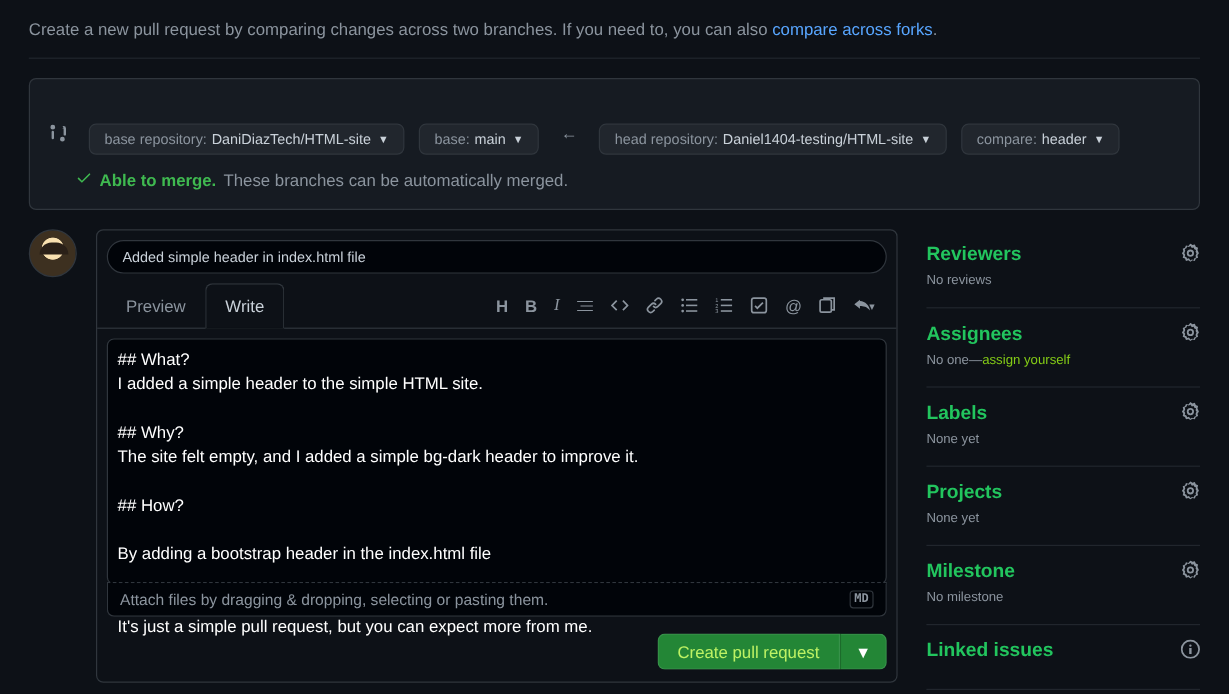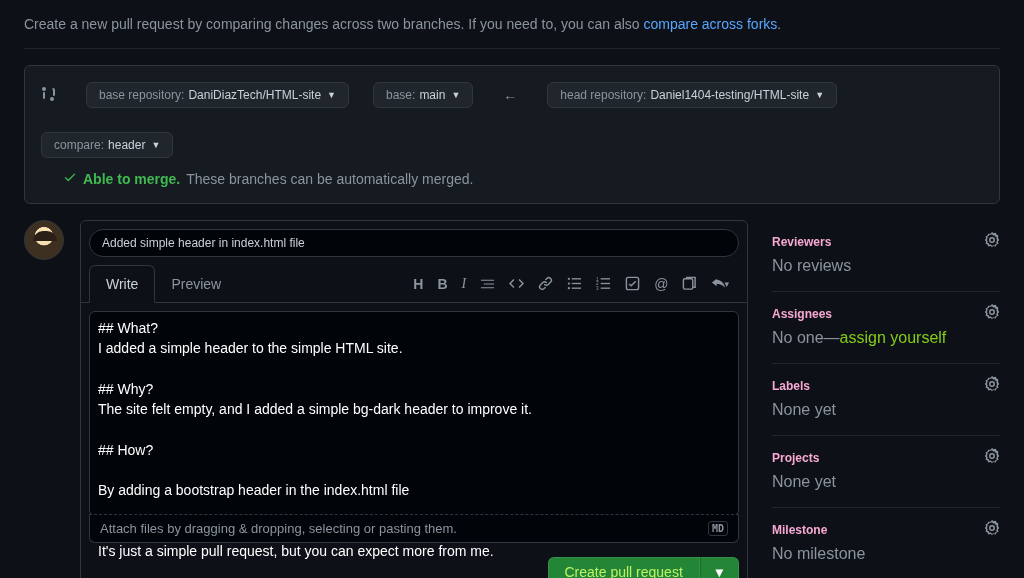--- a/index.html
+++ b/index.html
@@ -18,21 +18,21 @@
   .subtitle a { color: #58a6ff; text-decoration: none; }
   .divider-line { border-bottom: 1px solid #21262d; margin-bottom: 16px; }
 
   .compare-box {
     border: 1px solid #30363d;
     border-radius: 6px;
     background: #161b22;
     padding: 16px;
     margin-bottom: 16px;
   }
-  .compare-row { display: flex; align-items: center; gap: 24px; flex-wrap: wrap; }
+  .compare-row { display: flex; gap: 12px; flex-wrap: wrap; margin-top: 21px; }
   .git-compare-icon { color: #8b949e; margin-right: 5px; }
   .branch-btn {
     display: inline-flex;
     align-items: center;
     gap: 4px;
     background: #21262d;
     border: 1px solid #30363d;
     border-radius: 6px;
     padding: 5px 12px;
     font-size: 12px;
@@ -144,24 +144,24 @@
     background: #238636; color:#fff;
     border: 1px solid rgba(240,246,252,0.1);
     border-left: 1px solid rgba(0,0,0,0.2);
     border-radius: 0 6px 6px 0;
     padding: 6px 12px; cursor:pointer;
   }
 
   .sidebar { width: 228px; flex-shrink: 0; }
   .side-section { border-bottom: 1px solid #21262d; padding: 12px 0 16px; }
   .side-head { display:flex; justify-content:space-between; align-items:center; margin-bottom:6px;}
-  .side-title { font-size:12px; font-weight:600; color:#f9a8d4;text-align:right;}
+  .side-title { font-size:16px; font-weight:600; color:#22c55e;text-align:right;}
   .gear-icon { color:#8b949e; cursor:pointer; }
   .info-icon { color:#8b949e; cursor:pointer; }
-  .side-body { font-size:16px; color:#8b949e; }
+  .side-body { font-size:11px; color:#8b949e; }
   .side-body a { color:#84cc16; text-decoration:none;}
   .md-badge{
     font-family: monospace; font-size:10px; font-weight:700;
     border:1px solid #30363d; border-radius:3px; padding:1px 3px; color:#8b949e;
   }
 </style>
 </head>
 <body>
 
 <div class="container">
@@ -210,22 +210,22 @@
     </div>
   </div>
 
   <div class="main-layout">
     <div class="left-col">
       <div class="avatar"></div>
       <div style="flex:1;">
         <div class="comment-box">
           <input class="title-input" type="text" value="Added simple header in index.html file" style="">
           <div class="tabs-bar">
+            <div class="tab">Preview</div>
             <div class="tab active">Write</div>
-            <div class="tab">Preview</div>
             <div class="toolbar">
               <span class="tool-icon" style="font-weight:600;">H</span>
               <span class="tool-icon" style="font-weight:700;">B</span>
               <span class="tool-icon" style="font-style:italic; font-family:serif;">I</span>
               <span class="tool-icon">
                   <svg viewBox="0 0 16 16" fill="currentColor">
                     <path d="M1 4h14v1H1zM4 8h11v1H4zM1 12h14v1H1z"></path>
                   </svg>
                 </span>
               <span class="tool-icon">

